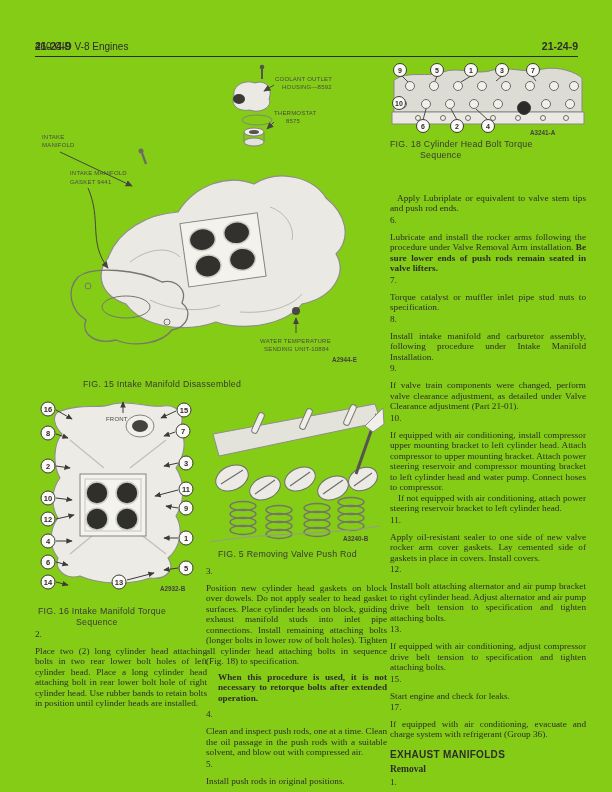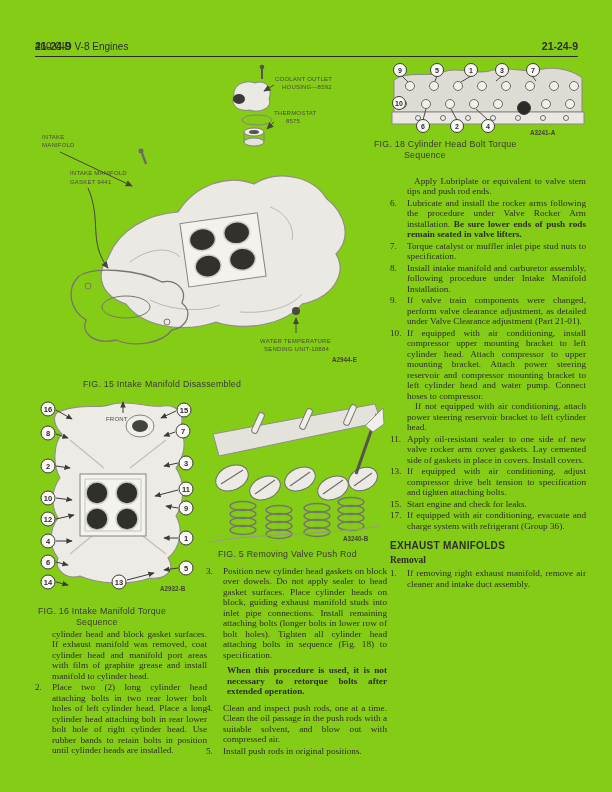--- a/index.html
+++ b/index.html
@@ -16,32 +16,32 @@
   #fig15{left:30px;top:62px;}
   #fig16{left:28px;top:398px;}
   #fig17{left:205px;top:400px;}
   #fig18{left:388px;top:62px;}
   .fig-caption{position:absolute;font-family:"Liberation Sans",sans-serif;
                font-size:8.8px;line-height:10.5px;color:#3a3a36;letter-spacing:.25px;}
   #cap15{left:40px;top:379px;padding-left:43px;}
   #cap16{left:38px;top:606px;width:170px;}
   #cap16 .cap2{margin-left:38px;}
   #cap17{left:218px;top:549px;}
-  #cap18{left:374px;top:139px;width:200px;}
+  #cap18{left:390px;top:139px;width:200px;}
   #cap18 .cap2{margin-left:30px;}
   
   .col{position:absolute;font-size:9.2px;line-height:1.14;text-align:justify;}
   #col-left{left:35px;top:629px;width:172px;}
   #col-mid{left:206px;top:566px;width:181px;}
   #col-right{left:390px;top:176px;width:196px;}
-  .step{display:flex;margin-bottom:1px;}
+  .step{display:flex;margin-bottom:1px;flex-direction:column;}
   .step-num{flex:0 0 17px;}
   .step-text{flex:1;}
   .bold-run{font-weight:bold;}
-  .note{display:block;font-weight:bold;margin:5px 0 5px 4px;}
+  .note{display:block;font-weight:bold;margin:5px 0 5px 12px;}
   .para2{display:block;text-indent:8px;}
   .note:empty,.para2:empty{display:none;}
   .first-indent{display:block;text-indent:7px;}
   .section-heading{font-family:"Liberation Sans",sans-serif;font-weight:bold;
                    font-size:10px;letter-spacing:.3px;margin:9px 0 4px 0;text-align:left;}
   .subheading{font-weight:bold;font-size:9.5px;margin:0 0 2px 0;text-align:left;}
   
   .lbl{font-family:"Liberation Sans",sans-serif;font-size:6px;fill:#4a4a46;letter-spacing:.2px;}
   .code{font-family:"Liberation Sans",sans-serif;font-size:6.3px;font-weight:bold;fill:#44433e;}
   .conum{font-family:"Liberation Sans",sans-serif;font-size:7.5px;font-weight:bold;fill:#2b2b28;}
@@ -326,24 +326,20 @@
     <text class="code" x="142" y="73">A3241-A</text>
   </svg>
   <div id="cap18" class="fig-caption">
     <div>FIG. 18 Cylinder Head Bolt Torque</div>
     <div class="cap2">Sequence</div>
   </div>
 
   <div id="col-left" class="col">
     <div>
 
-        <div class="step">
-          <span class="step-num"></span>
-          <span class="step-text"><span>cylinder head and block gasket surfaces. If exhaust manifold was removed, coat cylinder head and manifold port areas with film of graphite grease and install manifold to cylinder head.</span><b class="bold-run"></b></span>
-        </div>
 
         <div class="step">
           <span class="step-num">2.</span>
           <span class="step-text"><span>Place two (2) long cylinder head attaching bolts in two rear lower bolt holes of left cylinder head. Place a long cylinder head attaching bolt in rear lower bolt hole of right cylinder head. Use rubber bands to retain bolts in position until cylinder heads are installed.</span><b class="bold-run"></b></span>
         </div>
       </div>
   </div>
 
   <div id="col-mid" class="col">
     <div>
@@ -369,21 +365,21 @@
     <div class="step">
       <span class="step-num"></span>
       <span class="step-text">
           <span class="first-indent">Apply Lubriplate or equivalent to valve stem tips and push rod ends.</span>
         </span>
     </div>
     <div>
 
         <div class="step">
           <span class="step-num">6.</span>
-          <span class="step-text"><span>Lubricate and install the rocker arms following the procedure under Valve Rocker Arm installation. </span><b class="bold-run">Be sure lower ends of push rods remain seated in valve lifters.</b></span>
+          <span class="step-text"><span>Lubricate and install the rocker arms following the procedure under Valve Removal Arm installation. </span><b class="bold-run">Be sure lower ends of push rods remain seated in valve lifters.</b></span>
         </div>
 
         <div class="step">
           <span class="step-num">7.</span>
           <span class="step-text"><span>Torque catalyst or muffler inlet pipe stud nuts to specification.</span><b class="bold-run"></b></span>
         </div>
 
         <div class="step">
           <span class="step-num">8.</span>
           <span class="step-text"><span>Install intake manifold and carburetor assembly, following procedure under Intake Manifold Installation.</span><b class="bold-run"></b></span>
@@ -397,20 +393,24 @@
         <div class="step">
           <span class="step-num">10.</span>
           <span class="step-text"><span>If equipped with air conditioning, install compressor upper mounting bracket to left cylinder head. Attach compressor to upper mounting bracket. Attach power steering reservoir and compressor mounting bracket to left cylinder head and water pump. Connect hoses to compressor.</span><b class="bold-run"></b><span class="para2">If not equipped with air conditioning, attach power steering reservoir bracket to left cylinder head.</span></span>
         </div>
 
         <div class="step">
           <span class="step-num">11.</span>
           <span class="step-text"><span>Apply oil-resistant sealer to one side of new valve rocker arm cover gaskets. Lay cemented side of gaskets in place in covers. Install covers.</span><b class="bold-run"></b></span>
         </div>
 
+        <div class="step">
+          <span class="step-num">12.</span>
+          <span class="step-text"><span>Install bolt attaching alternator and air pump bracket to right cylinder head. Adjust alternator and air pump drive belt tension to specification and tighten attaching bolts.</span><b class="bold-run"></b></span>
+        </div>
 
         <div class="step">
           <span class="step-num">13.</span>
           <span class="step-text"><span>If equipped with air conditioning, adjust compressor drive belt tension to specification and tighten attaching bolts.</span><b class="bold-run"></b></span>
         </div>
 
 
         <div class="step">
           <span class="step-num">15.</span>
           <span class="step-text"><span>Start engine and check for leaks.</span><b class="bold-run"></b></span>

